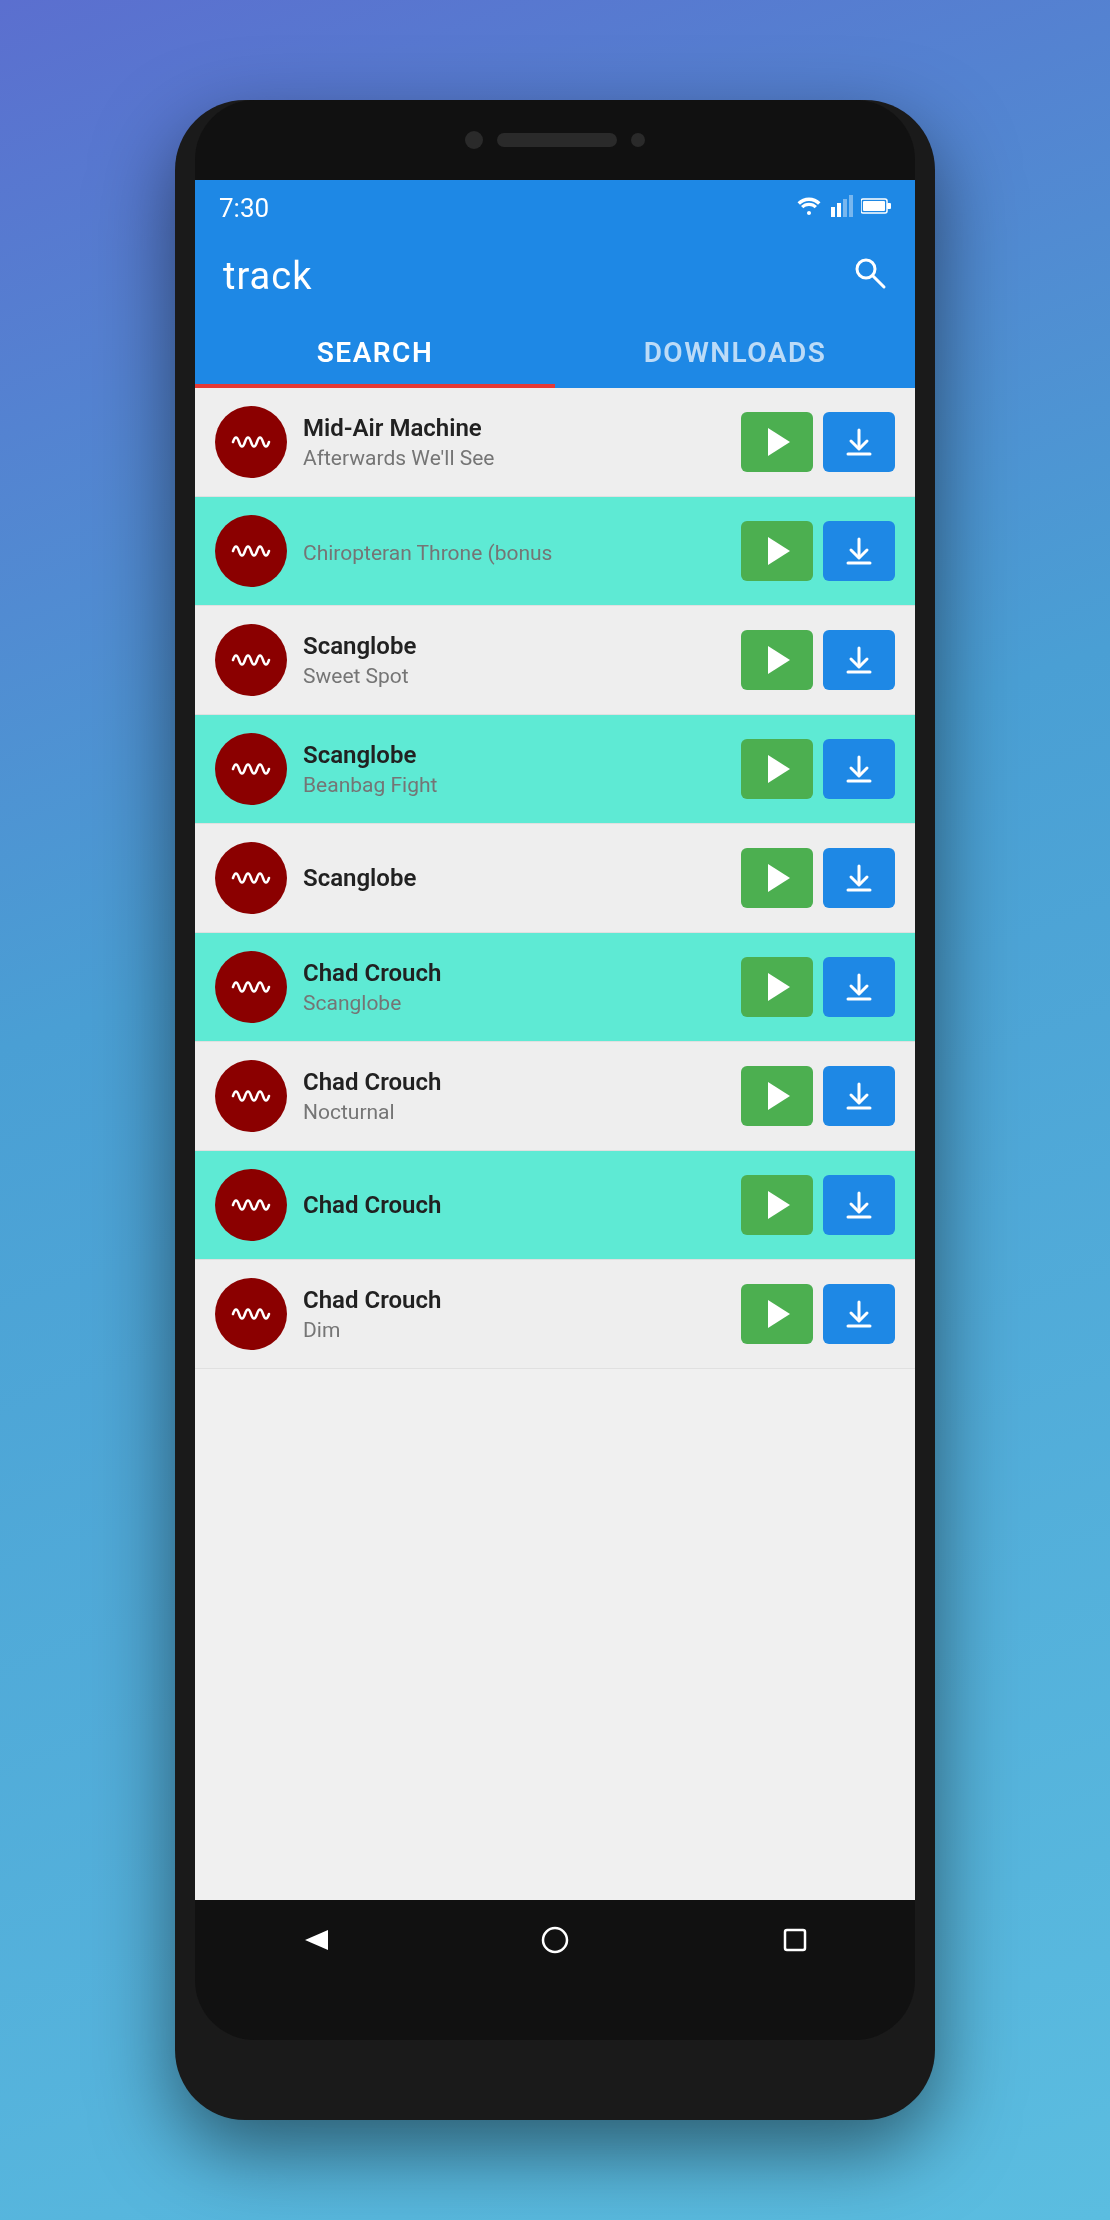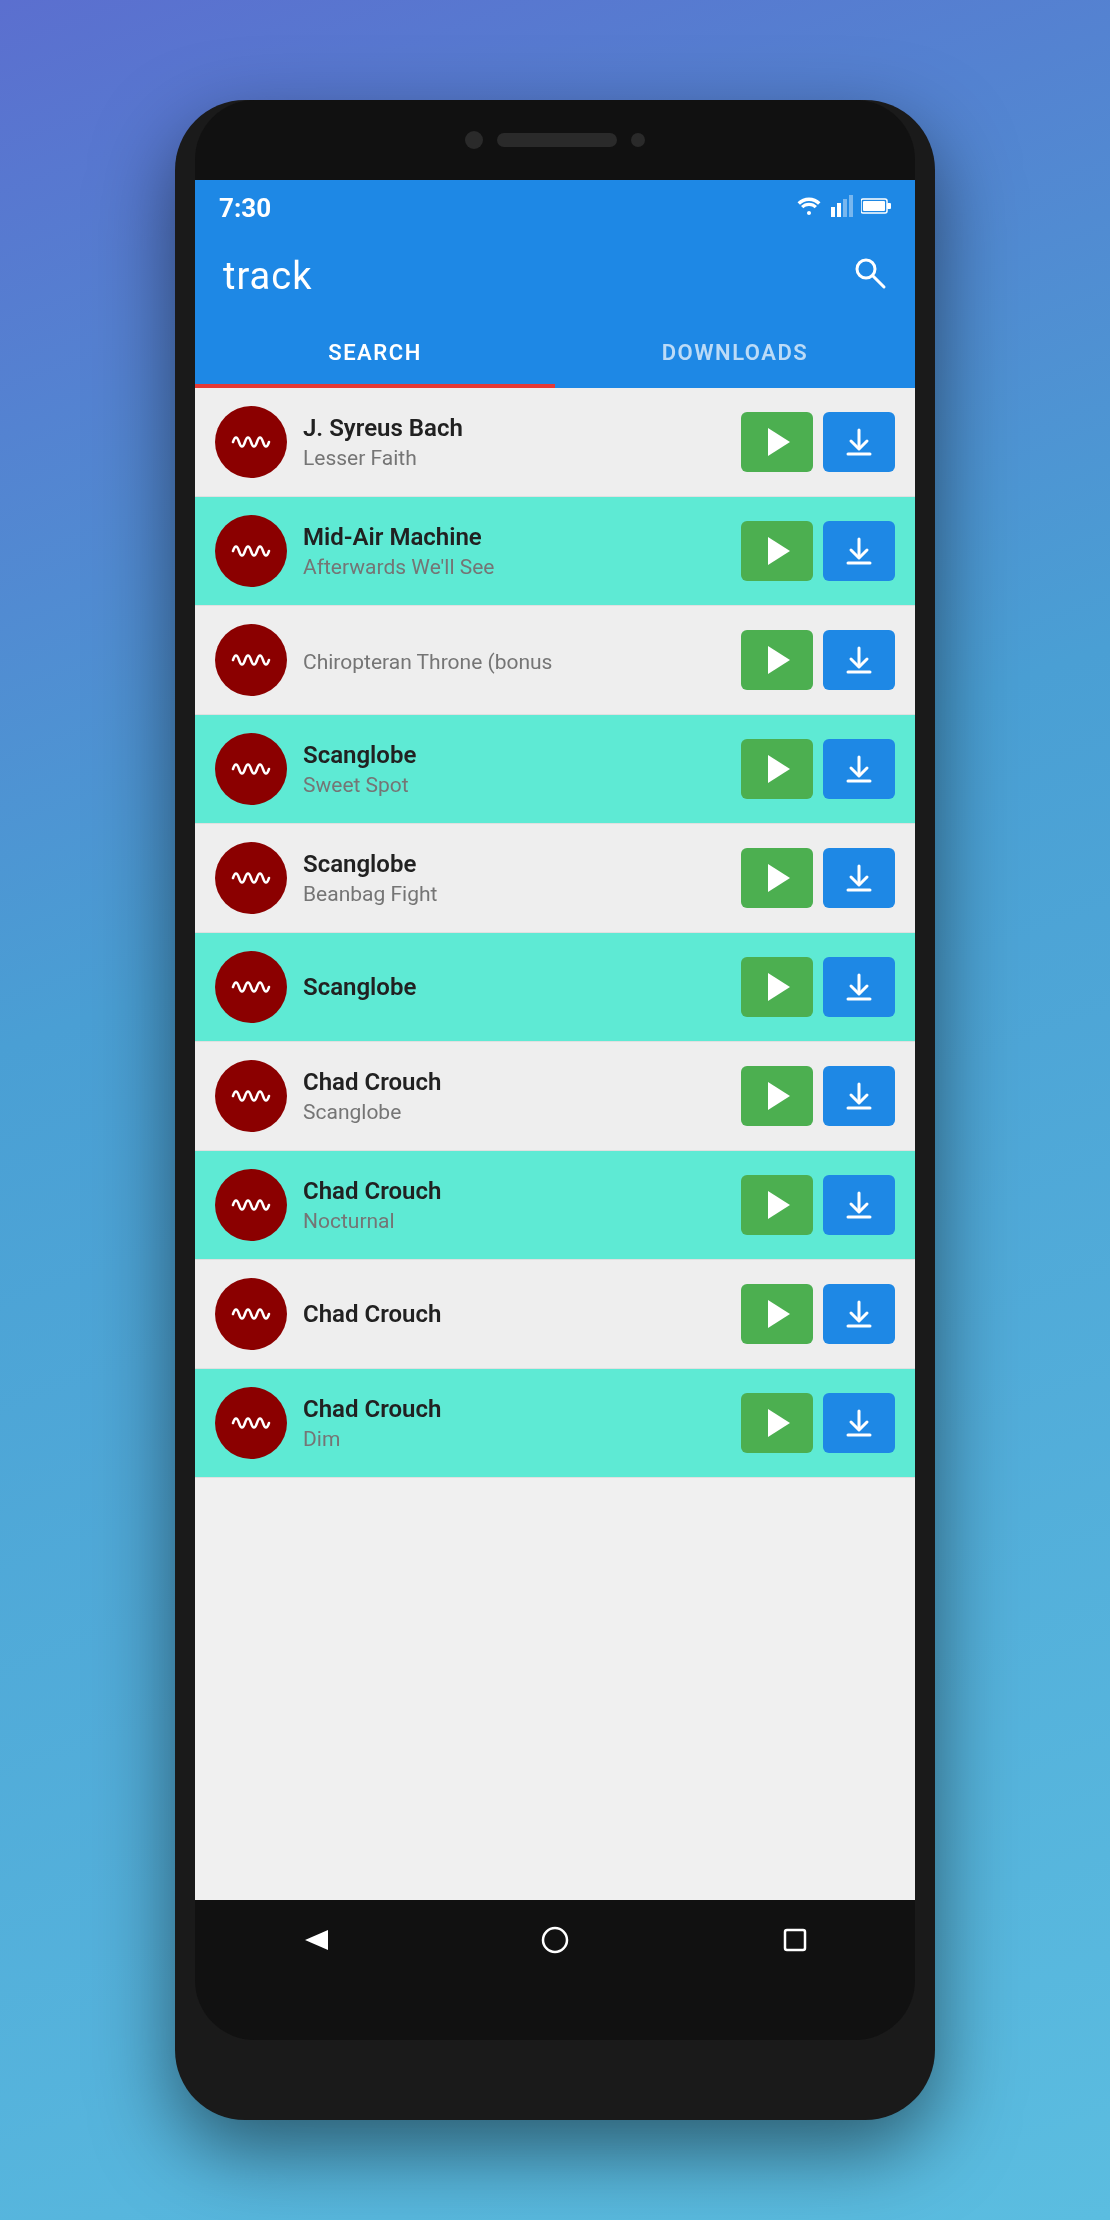--- a/index.html
+++ b/index.html
@@ -90,21 +90,21 @@
       background: #1e88e5;
       display: flex;
       align-items: center;
       justify-content: space-between;
       padding: 0 24px;
       flex-shrink: 0;
     }
     .status-time {
       color: white;
       font-size: 26px;
-      font-weight: 700;
+      font-weight: 400;
     }
     .status-icons {
       display: flex;
       align-items: center;
       gap: 8px;
     }
     .status-icon {
       color: white;
       font-size: 20px;
     }
@@ -136,21 +136,21 @@
       display: flex;
       align-items: stretch;
       flex-shrink: 0;
     }
     .tab {
       flex: 1;
       display: flex;
       align-items: center;
       justify-content: center;
       color: rgba(255,255,255,0.7);
-      font-size: 22px;
+      font-size: 28px;
       font-weight: 600;
       letter-spacing: 1.5px;
       cursor: pointer;
       position: relative;
     }
     .tab.active {
       color: white;
     }
     .tab.active::after {
       content: '';
@@ -328,43 +328,20 @@
       <div class="tab active">
         <span>SEARCH</span>
       </div>
       <div class="tab">
         <span>DOWNLOADS</span>
       </div>
     </div>
 
     <div class="track-list">
 
-    <div class="track-item">
-      <div class="track-avatar">
-        <svg width="44" height="30" viewBox="0 0 44 30" class="waveform-icon">
-      <path d="M4 15 Q7 6 10 15 Q13 24 16 15 Q19 6 22 15 Q25 24 28 15 Q31 6 34 15 Q37 24 40 15" stroke="white" stroke-width="2.5" fill="none" stroke-linecap="round"></path>
-    </svg>
-      </div>
-      <div class="track-info">
-        <div class="track-artist">J. Syreus Bach</div>
-        <div class="track-title">Lesser Faith</div>
-      </div>
-      <div class="track-actions">
-        <div class="btn-play">
-          <div class="play-triangle"></div>
-        </div>
-        <div class="btn-download">
-          <svg width="32" height="32" viewBox="0 0 32 32">
-      <line x1="16" y1="4" x2="16" y2="22" stroke="white" stroke-width="3" stroke-linecap="round"></line>
-      <polyline points="8,15 16,23 24,15" stroke="white" stroke-width="3" fill="none" stroke-linecap="round" stroke-linejoin="round"></polyline>
-      <line x1="5" y1="28" x2="27" y2="28" stroke="white" stroke-width="3" stroke-linecap="round"></line>
-    </svg>
-        </div>
-      </div>
-    </div>
         <div class="track-item">
       <div class="track-avatar">
         <svg width="44" height="30" viewBox="0 0 44 30" class="waveform-icon">
       <path d="M4 15 Q7 6 10 15 Q13 24 16 15 Q19 6 22 15 Q25 24 28 15 Q31 6 34 15 Q37 24 40 15" stroke="white" stroke-width="2.5" fill="none" stroke-linecap="round"></path>
     </svg>
       </div>
       <div class="track-info">
         <div class="track-artist">Mid-Air Machine</div>
         <div class="track-title">Afterwards We'll See</div>
       </div>

